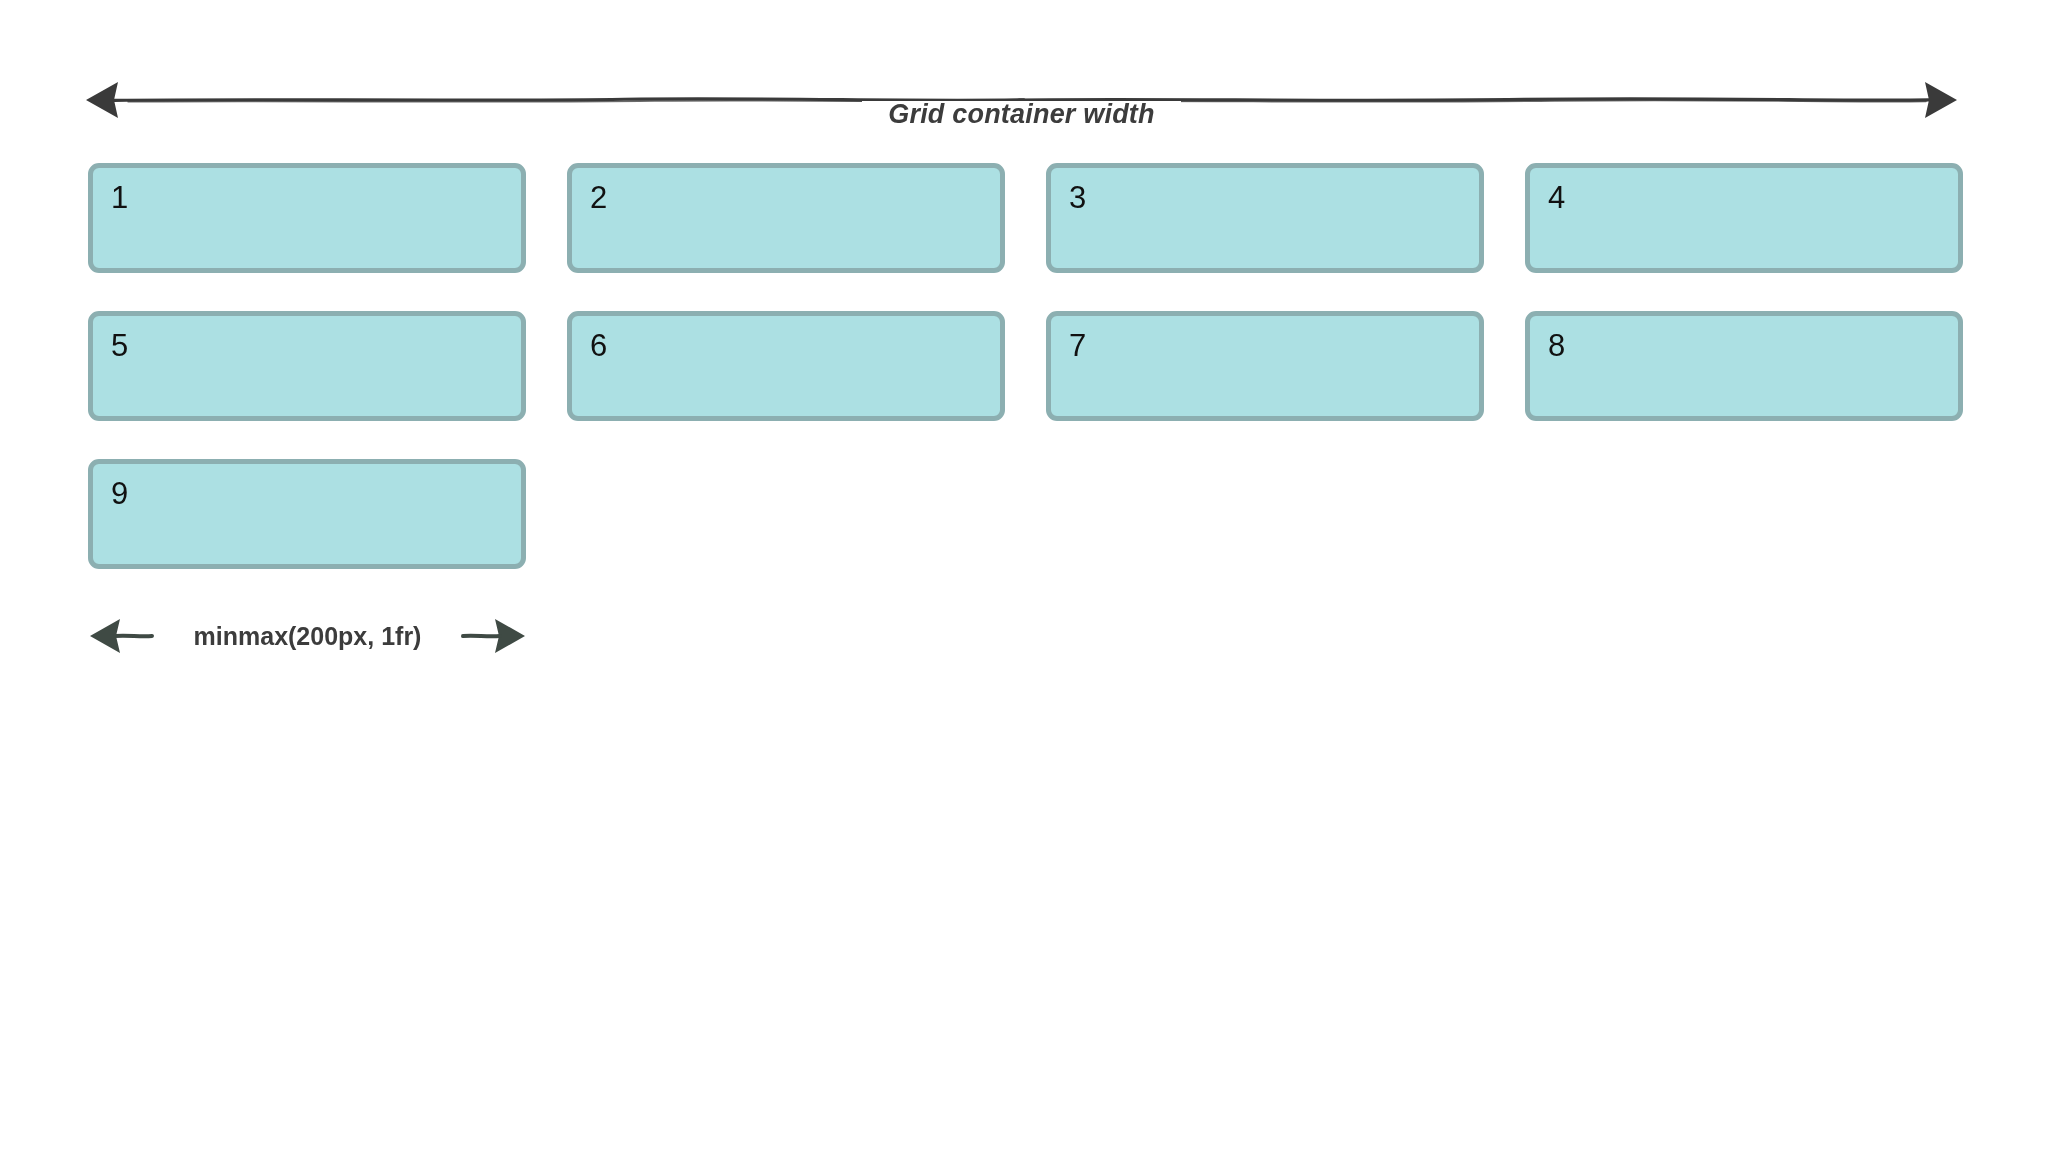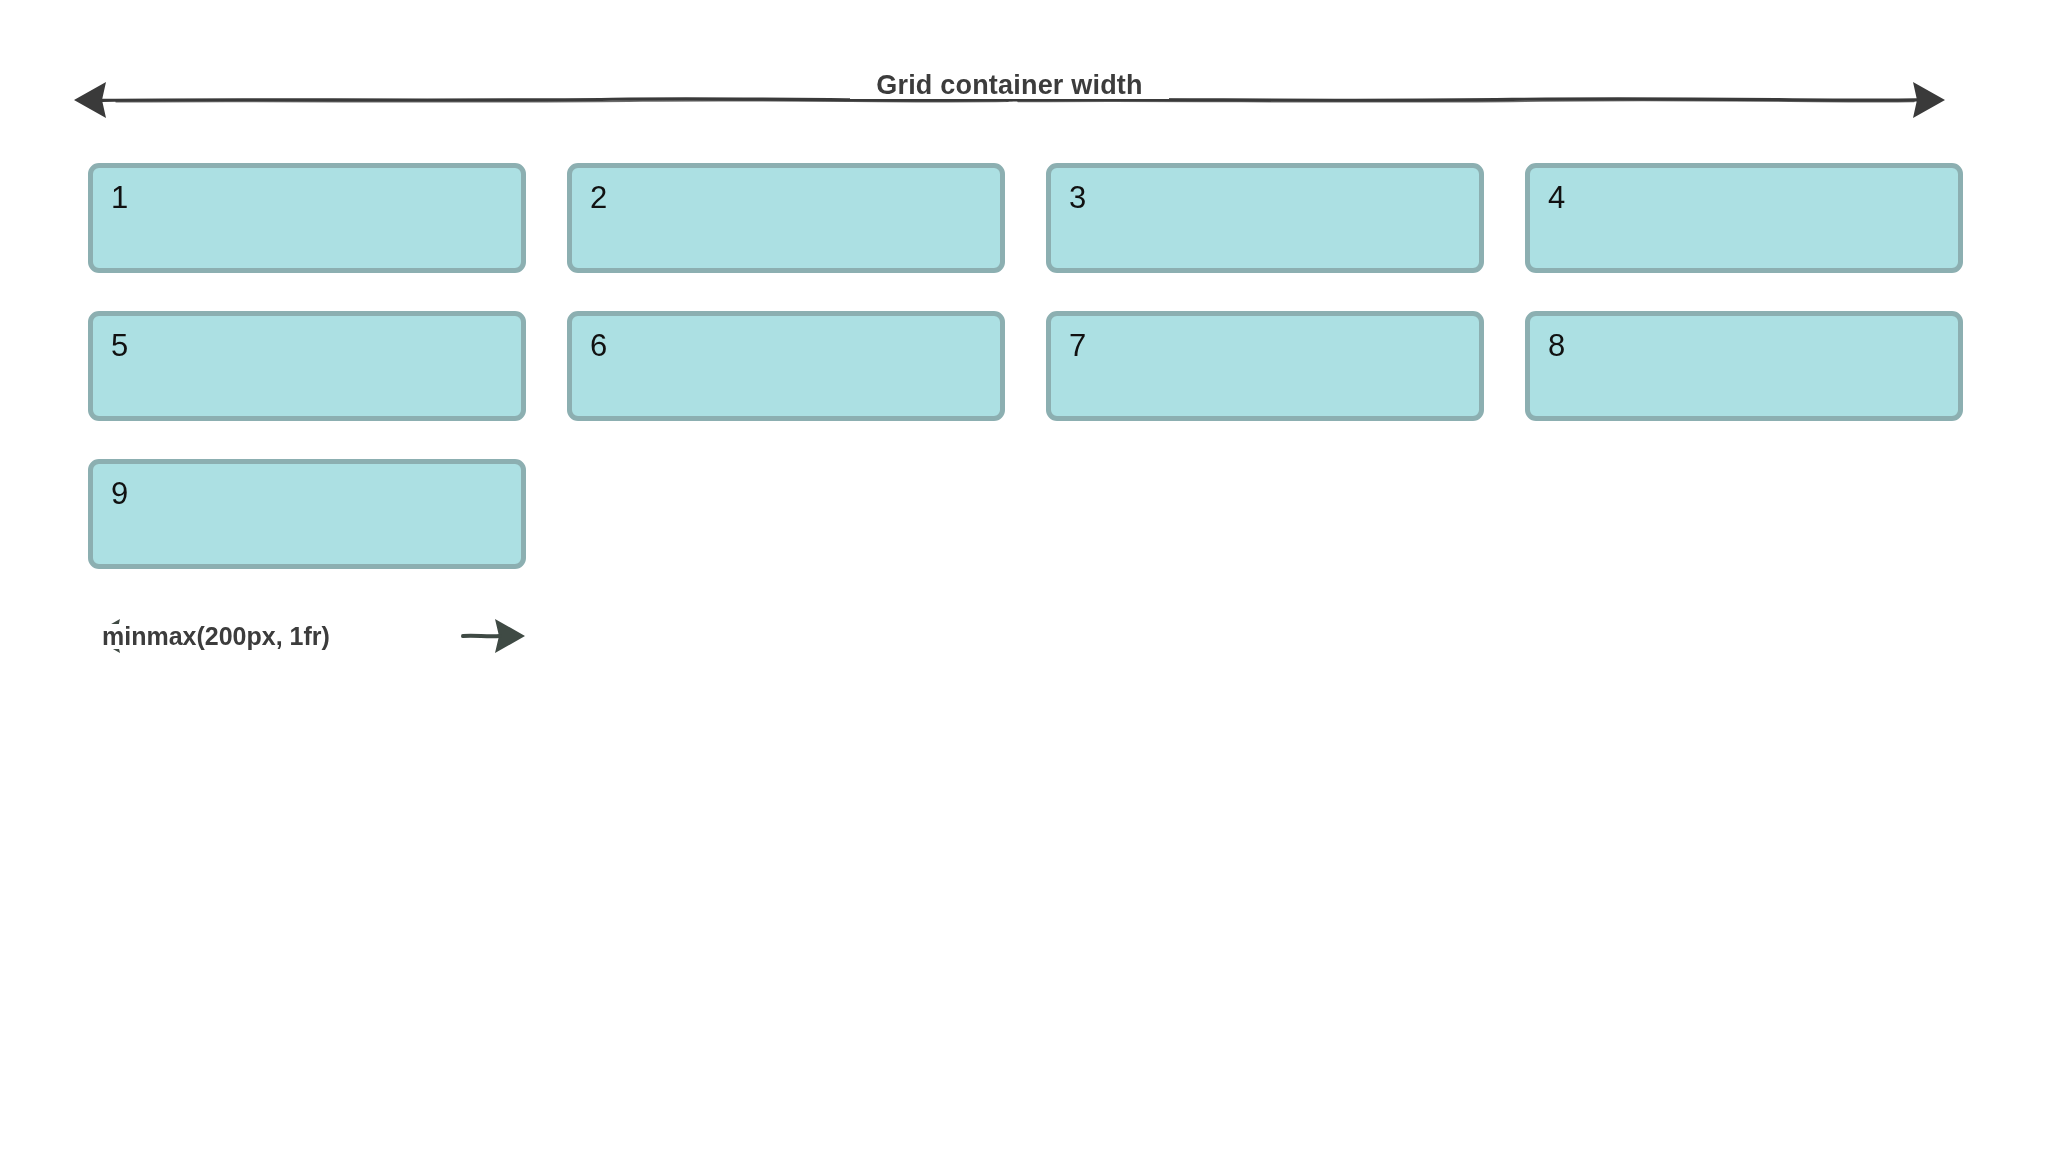--- a/index.html
+++ b/index.html
@@ -17,27 +17,28 @@
   }
 
   .canvas {
     position: absolute;
     inset: 0;
   }
 
   
   .width-measure {
     position: absolute;
-    left: 72px;
+    left: 84px;
     top: 72px;
     width: 1875px;
     height: 56px;
     display: flex;
-    align-items: flex-start;
+    align-items: flex-end;
     justify-content: center;
+    font-style: italic;
   }
   .measure-line {
     position: absolute;
     left: 0;
     top: 0;
     width: 100%;
     height: 100%;
     pointer-events: none;
   }
   .width-label {
@@ -79,21 +80,21 @@
 
   
   .track-measure {
     position: absolute;
     left: 88px;
     top: 608px;
     width: 439px;
     height: 56px;
     display: flex;
     align-items: center;
-    justify-content: flex-start;
+    justify-content: center;
   }
   .track-line {
     position: absolute;
     left: 0;
     top: 0;
     width: 100%;
     height: 100%;
     pointer-events: none;
   }
   .track-label {

